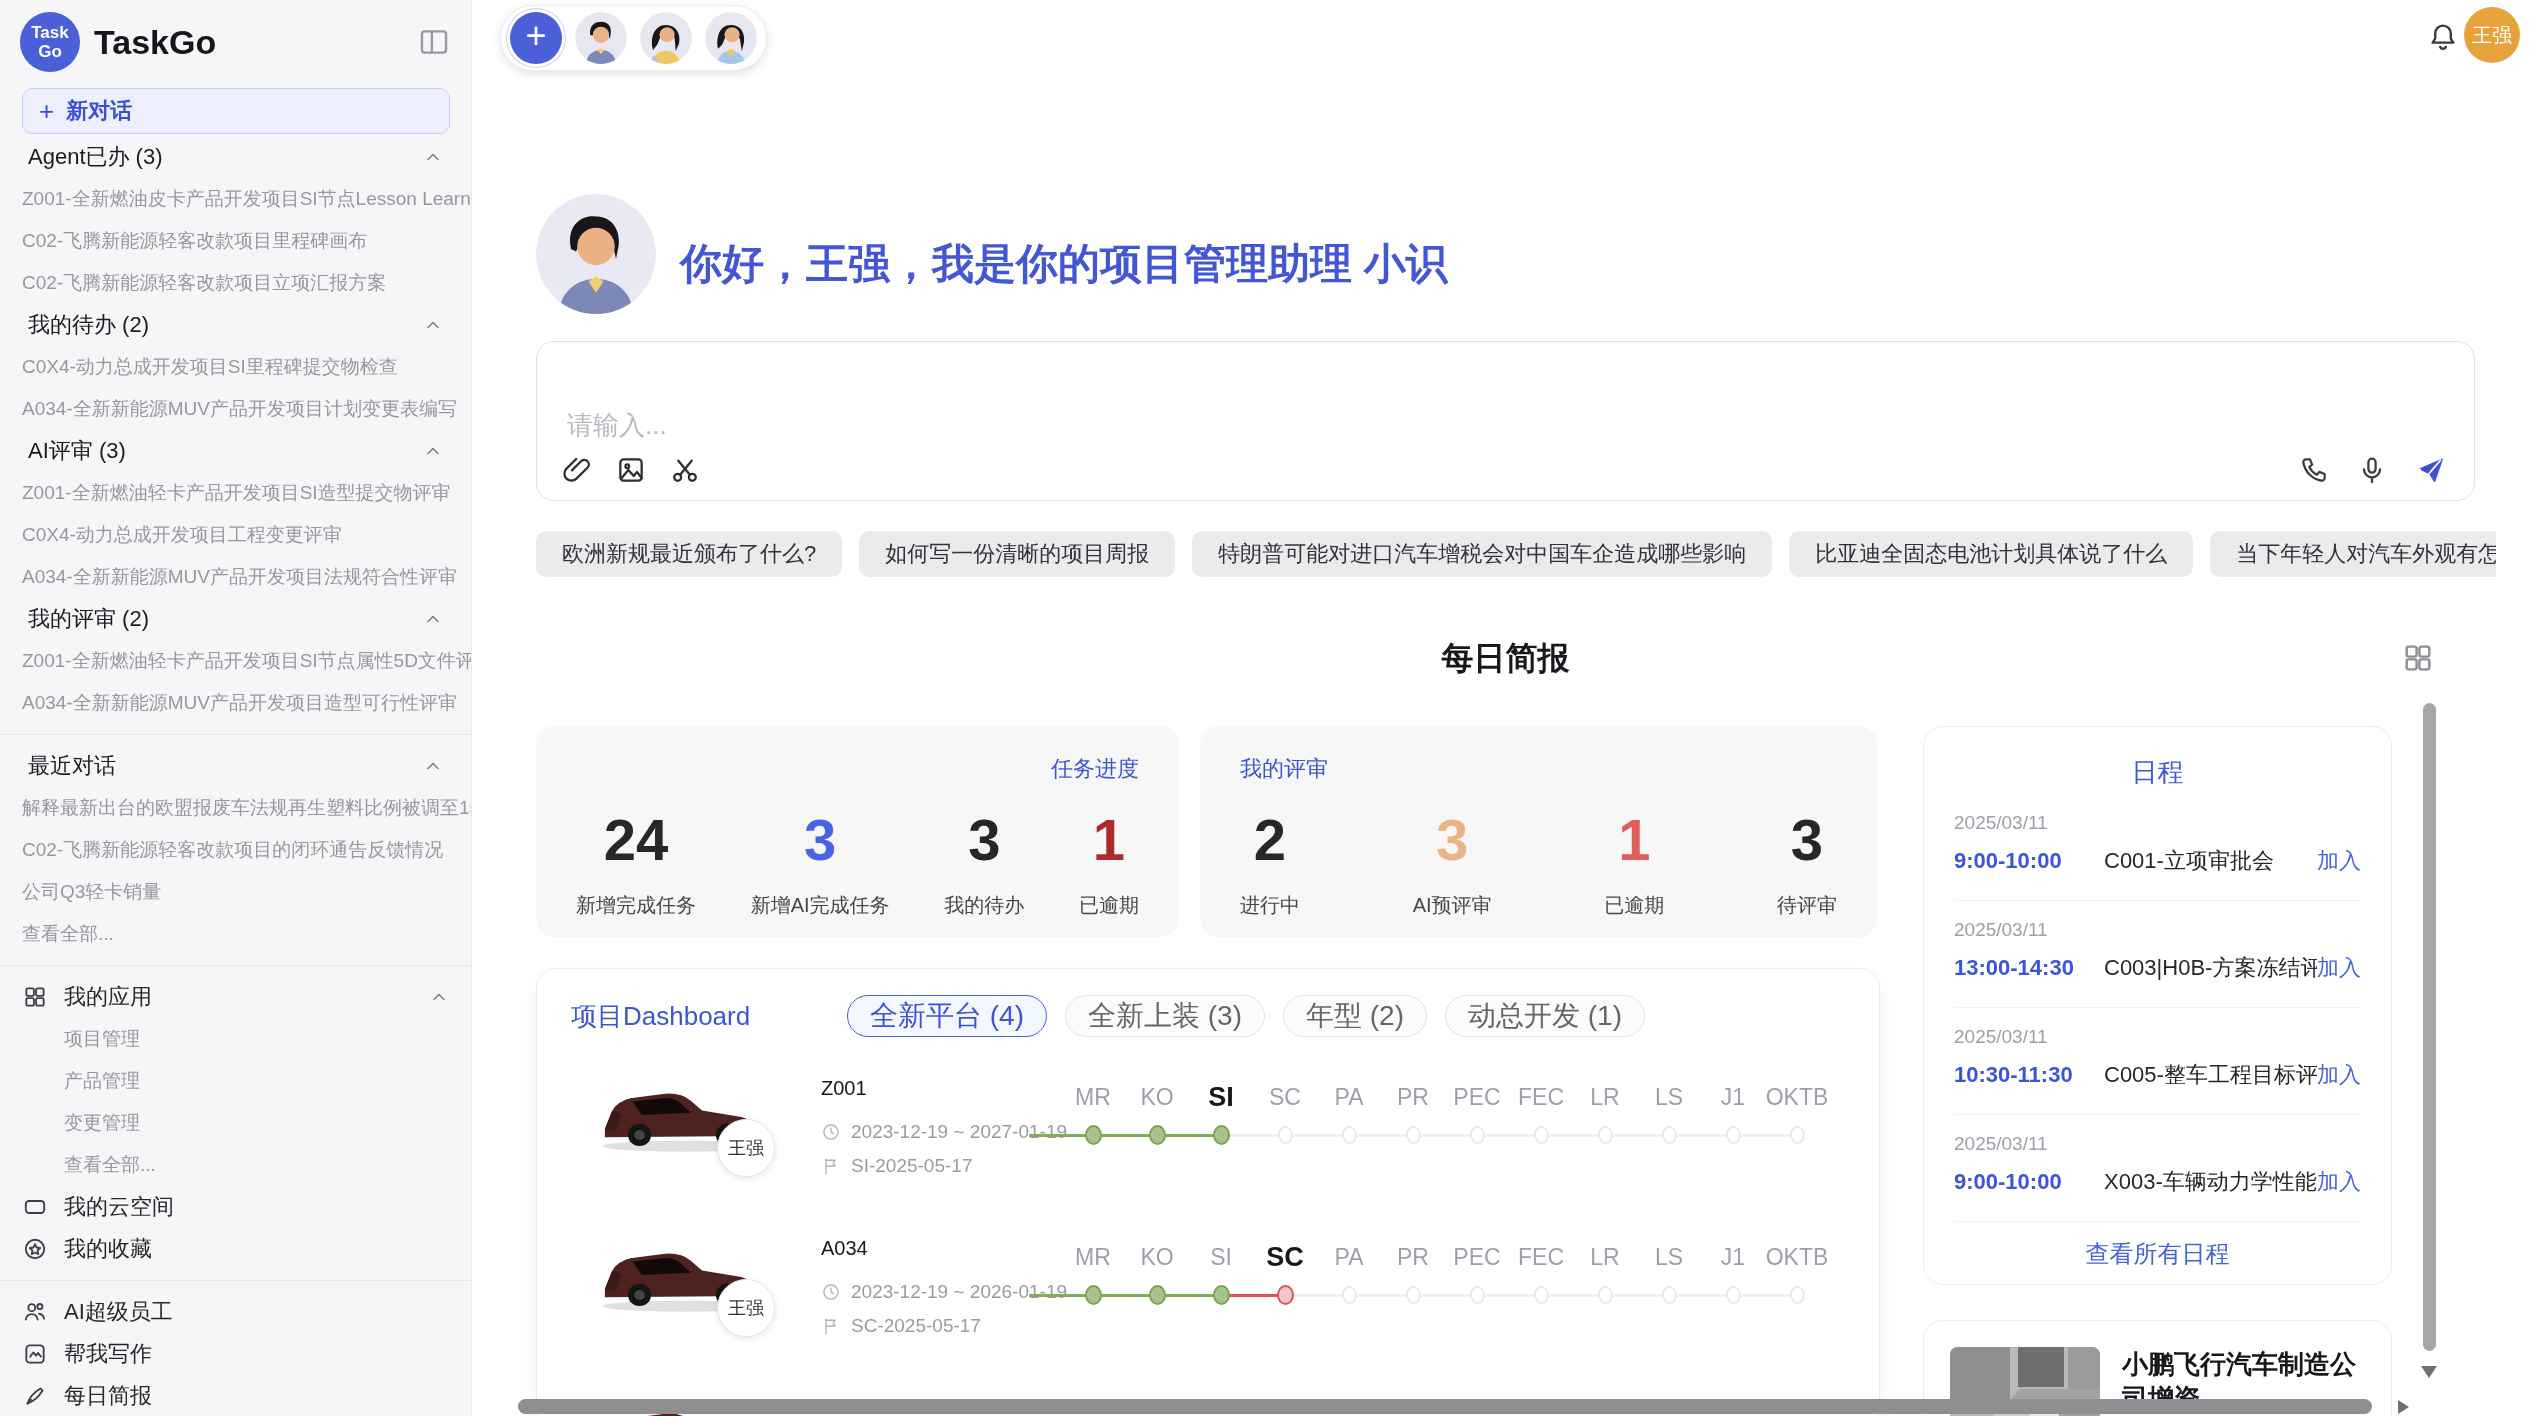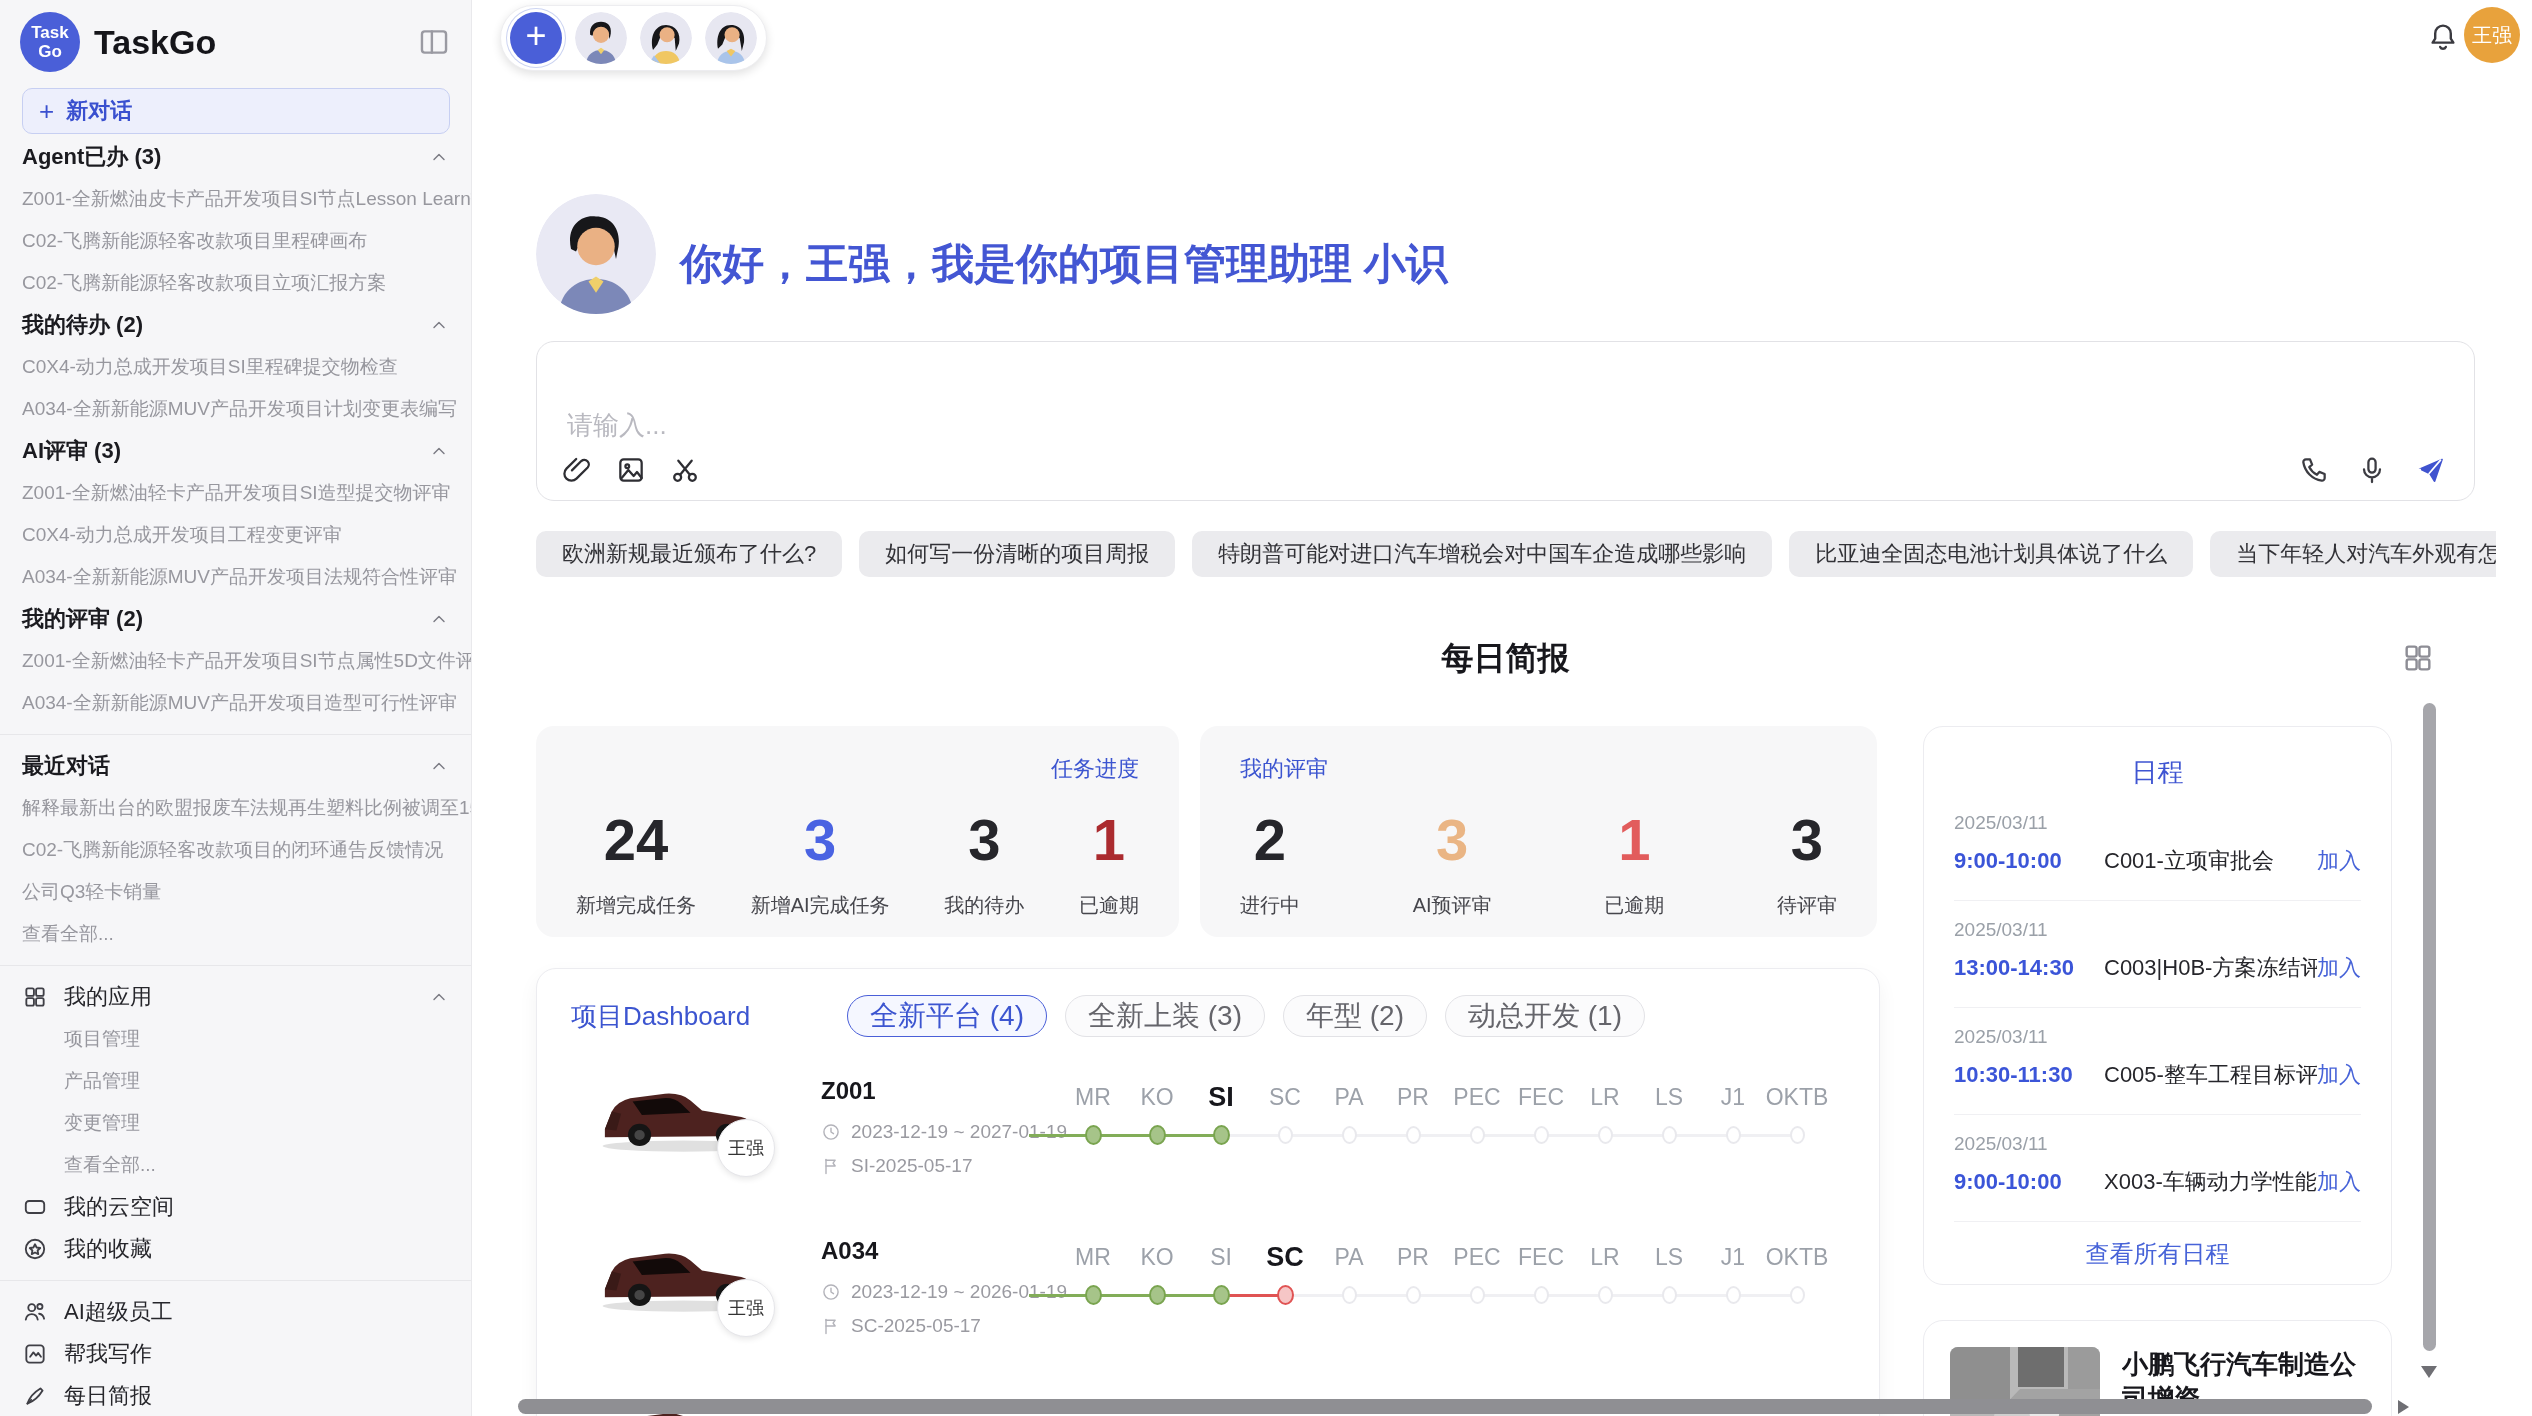--- a/index.html
+++ b/index.html
@@ -13,21 +13,21 @@
 
   
   .sidebar{position:absolute;left:0;top:0;bottom:0;width:472px;background:#f6f6f8;border-right:1px solid #e9e9ec;box-sizing:border-box;}
   .side-head{display:flex;align-items:center;padding:12px 20px 8px 20px;}
   .logo{width:60px;height:60px;border-radius:50%;background:#4a5fd8;color:#fff;display:flex;flex-direction:column;align-items:center;justify-content:center;font-size:17px;line-height:19px;font-weight:bold;flex:none;}
   .app-title{font-size:34px;font-weight:bold;color:#15151a;margin-left:14px;flex:1;}
   .panel-ic{width:34px;height:34px;color:#9a9aa2;cursor:pointer;}
   .new-chat{display:flex;align-items:center;gap:12px;margin:8px 22px 0;width:428px;height:46px;border-radius:10px;background:#edeffc;border:1px solid #c7cff2;color:#3a50cf;font-size:22px;font-weight:bold;padding:0 0 0 16px;box-sizing:border-box;cursor:pointer;}
   .new-chat .plus{font-size:26px;font-weight:normal;}
   .side-scroll{position:absolute;top:136px;bottom:0;left:0;right:0;overflow:hidden;}
-  .side-sec{display:flex;align-items:center;justify-content:space-between;padding:0 22px;height:42px;font-size:22px;font-weight:bold;color:#1b1b20;cursor:pointer;}
+  .side-sec{display:flex;align-items:center;justify-content:space-between;padding:0 28px;height:42px;font-size:22px;font-weight:normal;color:#1b1b20;cursor:pointer;}
   .side-sec .ic{width:20px;height:20px;color:#7c7c84;}
   .side-item{padding:0 22px;height:42px;line-height:42px;font-size:19px;color:#97979e;white-space:nowrap;overflow:hidden;cursor:pointer;}
   .side-sub{padding-left:64px;}
   .side-div{height:1px;background:#e7e7ea;margin:10px 0;}
   .side-link{display:flex;align-items:center;gap:16px;padding:0 22px;height:42px;font-size:22px;color:#26262b;cursor:pointer;}
   .side-link .ic{width:26px;height:26px;color:#3f3f46;flex:none;}
   .side-link .chev{margin-left:auto;width:20px;height:20px;color:#7c7c84;}
 
   
   main{position:absolute;left:472px;top:0;right:0;bottom:0;}
@@ -67,21 +67,21 @@
 
   .dash{position:absolute;left:64px;top:968px;width:1342px;height:480px;border:1px solid #ececf0;border-radius:20px;background:#fff;box-shadow:0 8px 20px rgba(0,0,0,.05);overflow:hidden;}
   .dash-head{display:flex;align-items:center;padding:26px 0 0 34px;}
   .dash-title{font-size:26px;color:#3c55d0;width:276px;}
   .tabs{display:flex;gap:18px;}
   .tab{height:42px;line-height:40px;padding:0 22px;border-radius:21px;border:1px solid #e2e2e6;background:#fbfbfc;color:#65656b;font-size:28px;box-sizing:border-box;cursor:pointer;white-space:nowrap;}
   .tab.active{border-color:#4a5fd8;color:#3c55d0;background:#f5f7ff;}
   .proj{position:absolute;left:54px;right:30px;height:150px;}
   .car{position:absolute;left:0;top:16px;width:185px;height:78px;}
   .owner{position:absolute;left:126px;top:58px;width:58px;height:58px;border-radius:50%;background:#fff;border:1px solid #e6e6ea;box-shadow:0 2px 6px rgba(0,0,0,.10);display:flex;align-items:center;justify-content:center;font-size:18px;color:#333;box-sizing:border-box;z-index:2;}
-  .pcode{position:absolute;left:230px;top:16px;font-size:24px;font-weight:bold;color:#17171c;}
+  .pcode{position:absolute;left:230px;top:16px;font-size:20px;font-weight:normal;color:#17171c;}
   .pmeta{position:absolute;left:230px;display:flex;align-items:center;gap:10px;font-size:19px;color:#9a9aa1;white-space:nowrap;}
   .pmeta .ic{width:20px;height:20px;color:#b3b3ba;}
   .pdate{top:60px;} .pflag{top:94px;}
   .ms-row{position:absolute;left:470px;top:0;display:flex;}
   .ms-col{width:64px;display:flex;flex-direction:column;align-items:center;padding-top:20px;}
   .ms-label{height:32px;font-size:23px;color:#9ca1a9;display:flex;align-items:center;}
   .ms-label.cur{font-size:27px;font-weight:bold;color:#17171c;}
   .dotwrap{position:relative;width:100%;height:24px;margin-top:10px;display:flex;align-items:center;justify-content:center;}
   .seg{position:absolute;top:10.5px;height:3px;}
   .seg.l{left:0;width:50%;} .seg.r{right:0;width:50%;}

